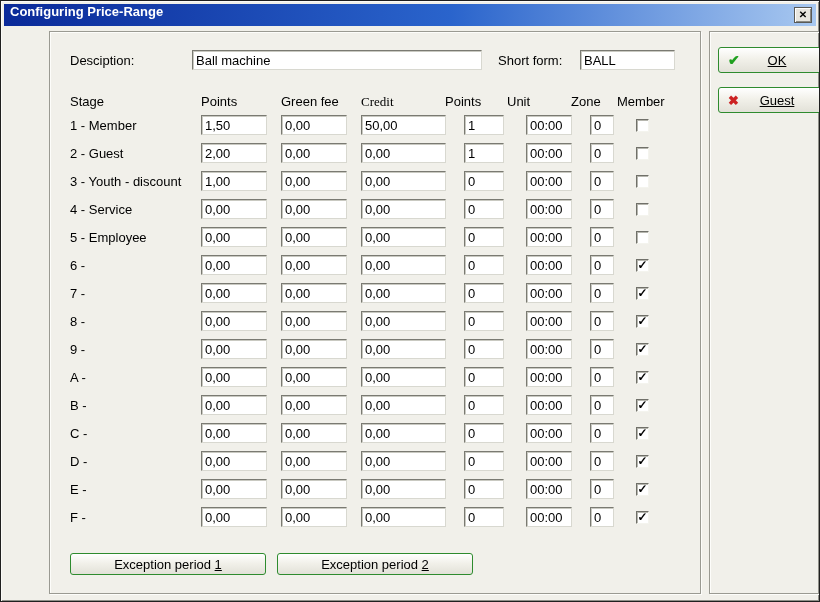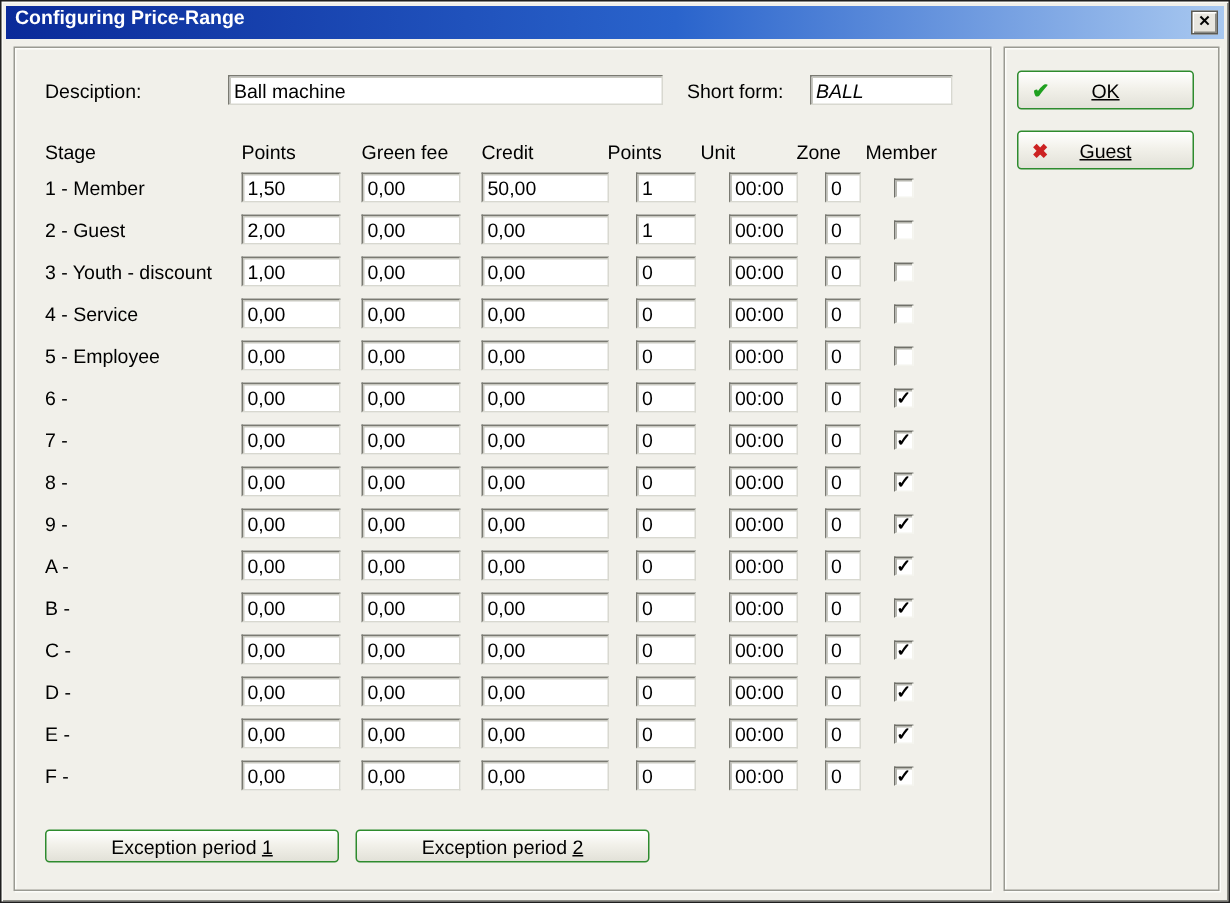--- a/index.html
+++ b/index.html
@@ -25,45 +25,46 @@
     background:#e8e6df; border:1px solid #5a5a55;
     box-shadow: inset 1px 1px 0 #ffffff, inset -1px -1px 0 #8a8a84;
     display:flex; align-items:center; justify-content:center;
     font-size:10px; font-weight:bold; color:#000; line-height:1; cursor:default;
   }
 
   .panel-etched {
     position:absolute;
     border:1px solid #9a9a92;
     box-shadow: inset 1px 1px 0 #fdfdfa, 1px 1px 0 #fdfdfa;
+    margin-left: 40px;
   }
   .main-panel { left:8px; top:30px; width:652px; height:563px; }
   .side-panel { left:668px; top:30px; width:144px; height:563px; }
 
   
   .inp {
     height:20px; background:#fff; font-family:inherit; font-size:13px;
     padding:0 3px; color:#000;
     border:1px solid; border-color:#7a7a72 #d8d8d0 #d8d8d0 #7a7a72;
     box-shadow: inset 1px 1px 0 #c9c9c1;
     outline:none;
   }
 
   .desc-row { position:absolute; top:17px; left:0; right:0; height:22px; display:flex; align-items:center; padding-left:20px; }
   .lbl-desc { width:122px; }
   .inp-desc { width:290px; }
   .lbl-short { width:82px; margin-left:16px; }
-  .inp-short { width:95px;font-style:italic; }
+  .inp-short { width:95px; }
 
   .header-row { position:absolute; top:62px; left:0; right:0; display:flex; padding-left:20px; }
   .h { display:inline-block; }
   .h-stage   { width:131px; }
   .h-booking { width:80px; }
   .h-greenfee{ width:80px; }
-  .h-credit  { width:84px; }
+  .h-credit  { width:84px;font-family:Liberation Serif, serif; }
   .h-points  { width:62px; }
   .h-unit    { width:64px; }
   .h-zone    { width:46px; }
 
   .rows { position:absolute; top:79px; left:0; right:0; }
   .row { height:28px; display:flex; align-items:center; padding-left:20px; }
   .stage { width:131px; }
   .booking  { width:66px; margin-right:14px; }
   .greenfee { width:66px; margin-right:14px; }
   .credit   { width:85px; margin-right:18px; }

